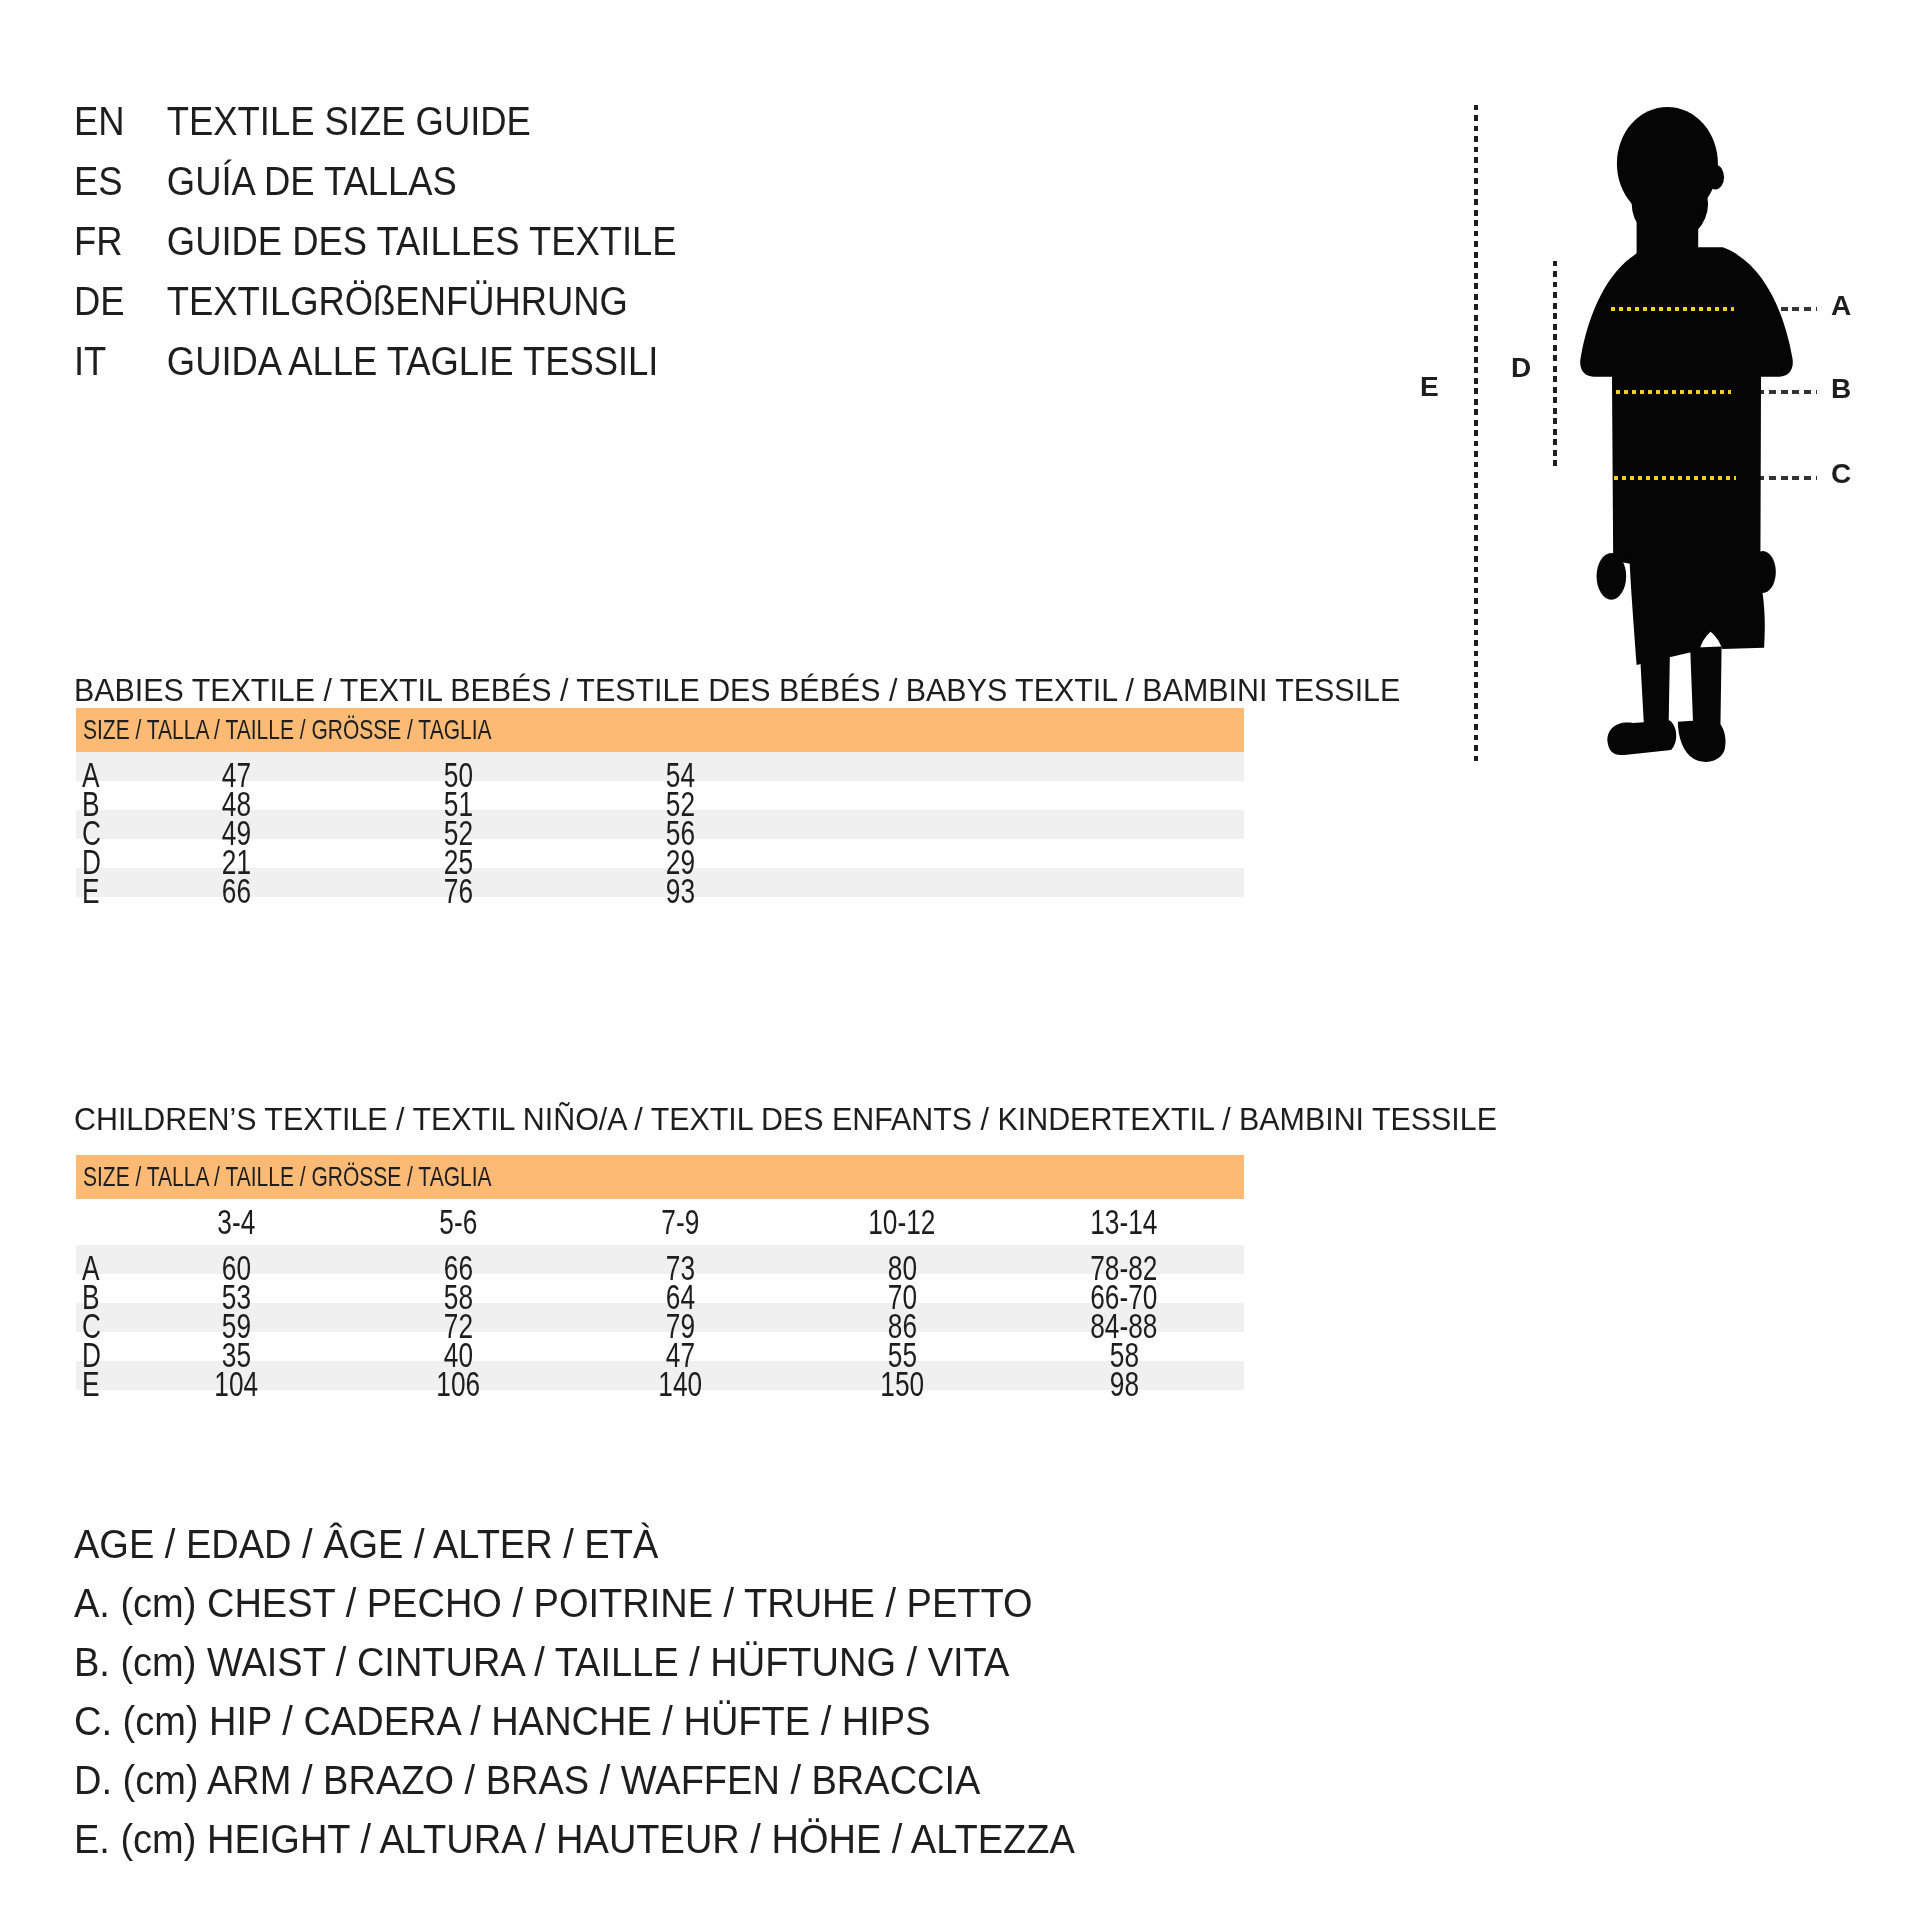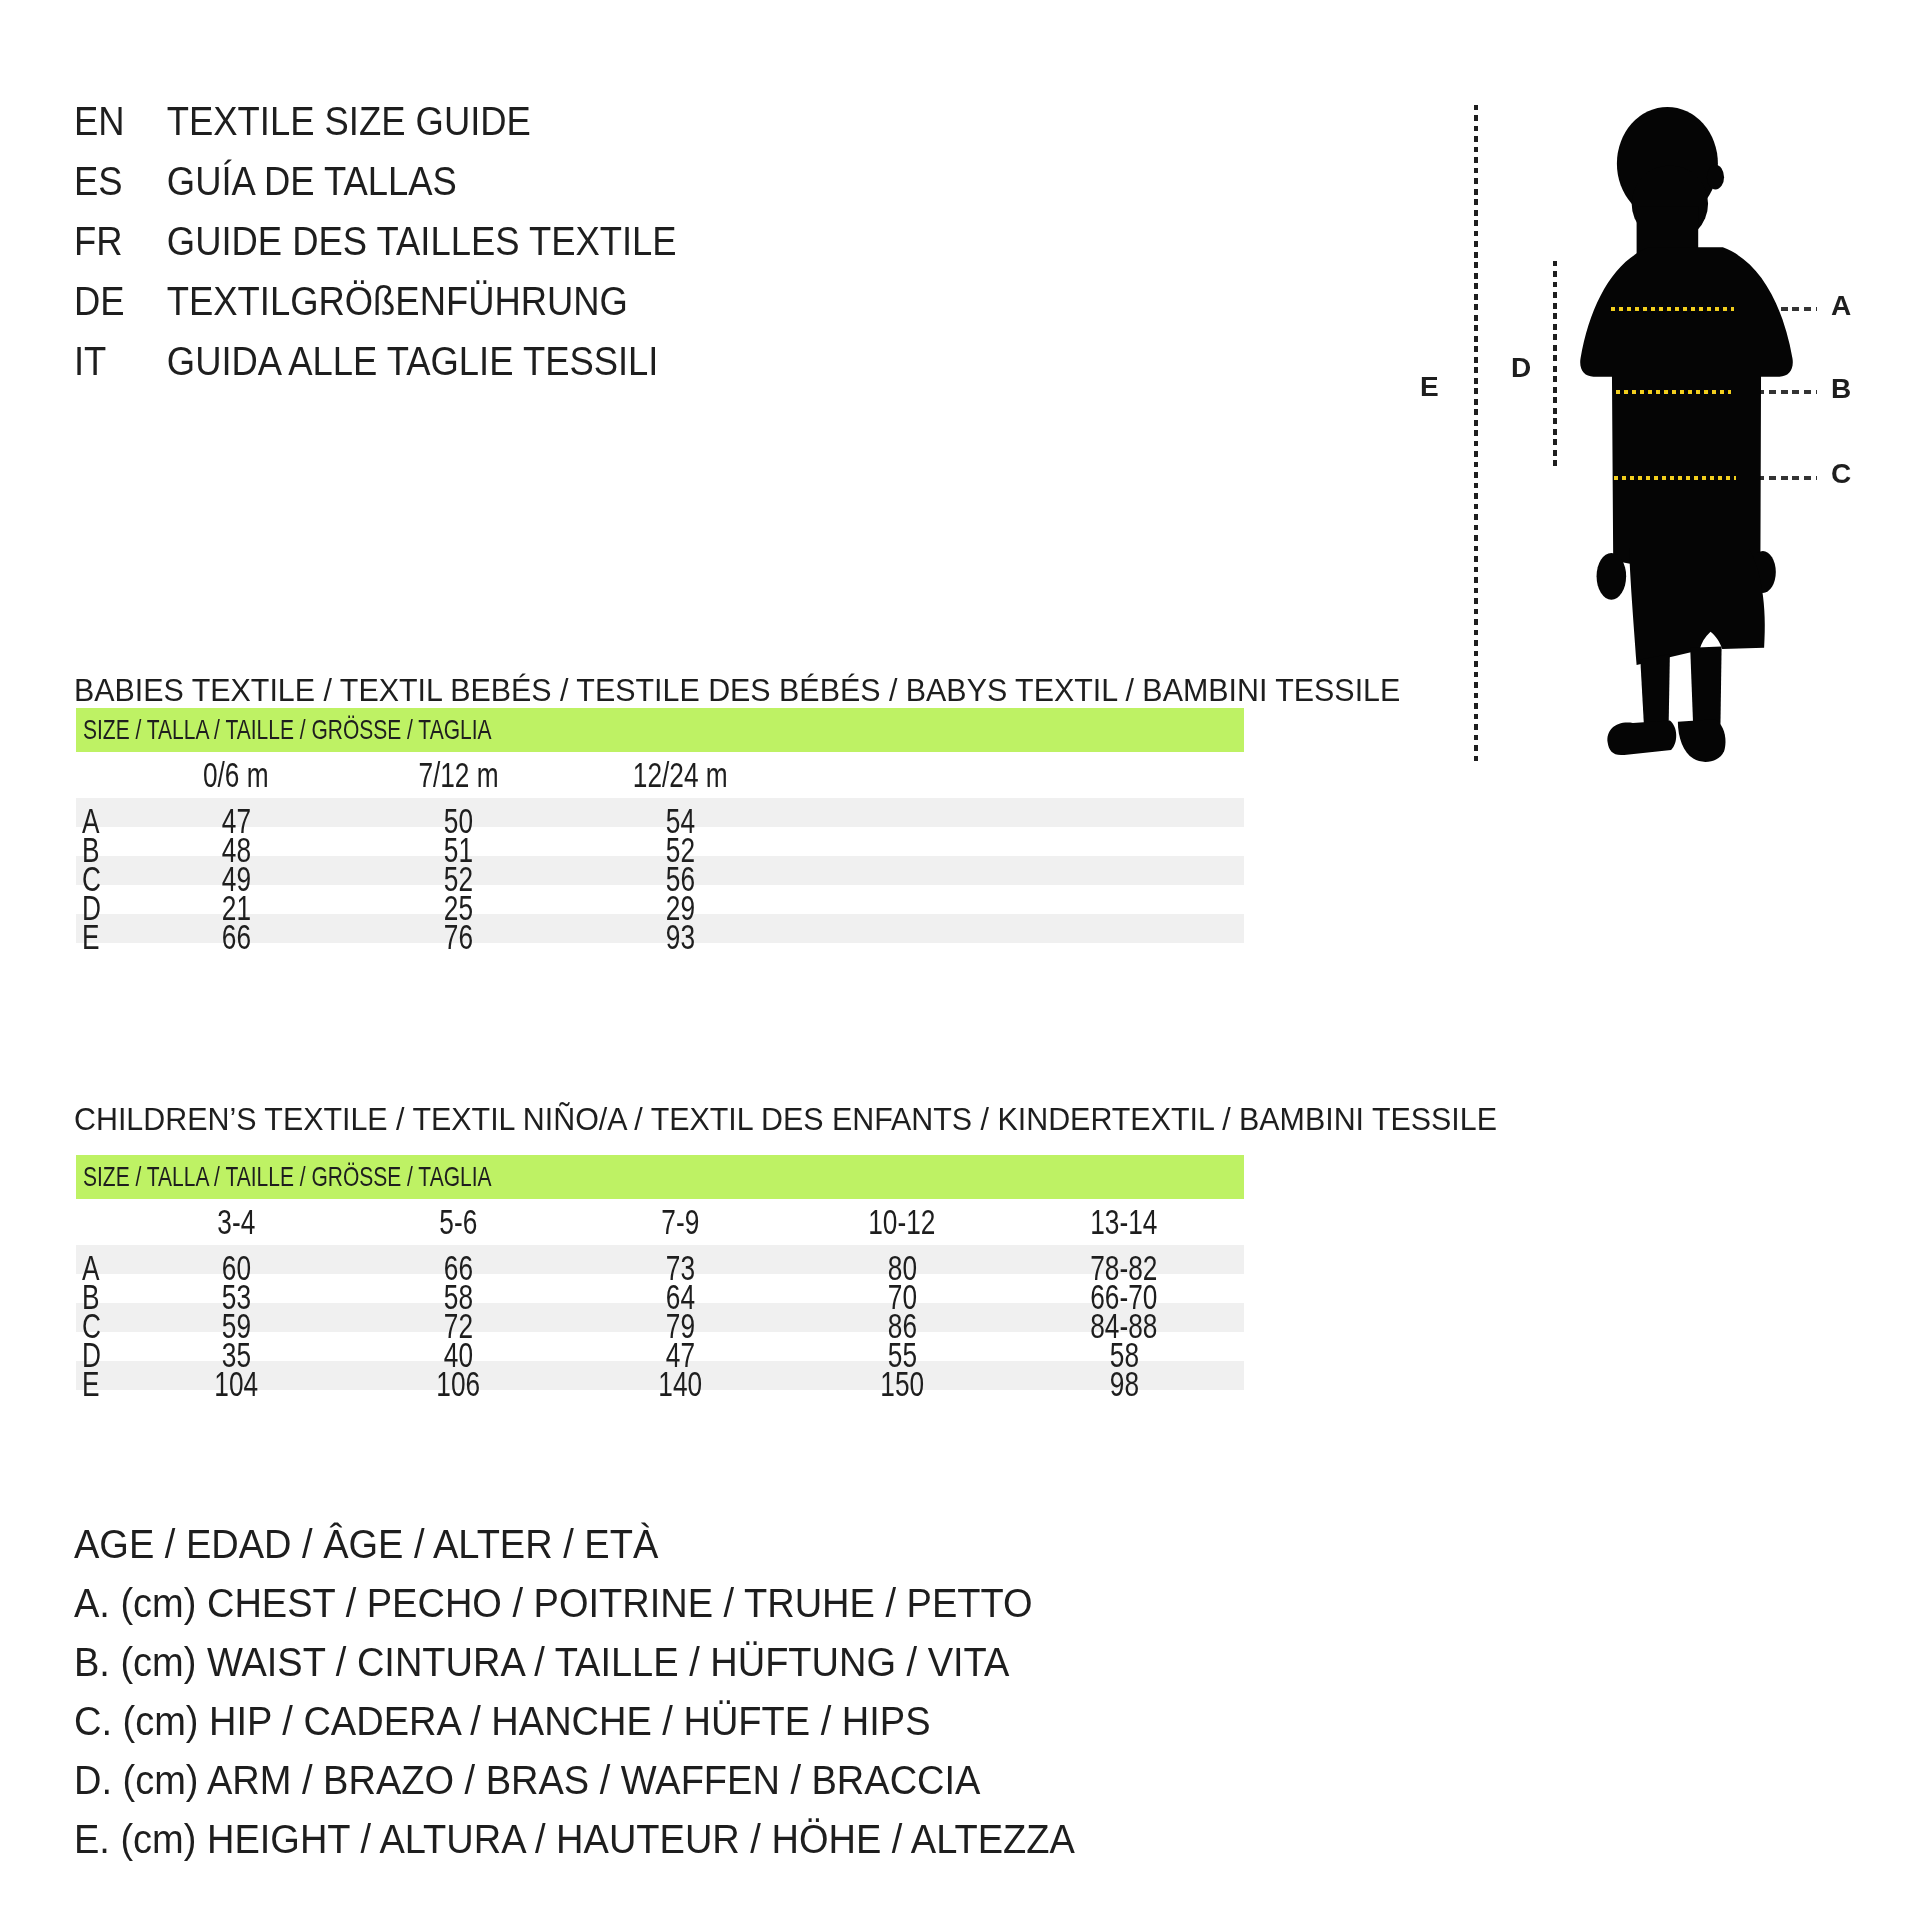--- a/index.html
+++ b/index.html
@@ -15,21 +15,21 @@
   .lang-row { height:60px; line-height:60px; white-space:nowrap; }
   .lang-inner { display:inline-block; transform:scaleX(.91); transform-origin:0 50%; }
   .lang-code { display:inline-block; width:102px; }
 
   
   .sec-title { left:74px; font-size:32px; line-height:38px; white-space:nowrap; }
   .sc { display:inline-block; transform:scaleX(.95); transform-origin:0 50%; white-space:nowrap; }
 
   
   .size-table { left:76px; width:1168px; }
-  .t-bar { height:44px; line-height:44px; background:#bef264; font-size:28px;
+  .t-bar { height:44px; line-height:44px; background:#fdba74; font-size:28px;
            padding-left:7.4px; box-sizing:border-box; white-space:nowrap; }
   .t-cols { height:46px; line-height:46px; font-size:35px; white-space:nowrap; }
   .t-row  { height:29px; line-height:45px; font-size:35px; white-space:nowrap; }
   .t-row.odd { background:#f0f0f0; }
   .cell-label { display:inline-block; width:49px; padding-left:6.2px; box-sizing:border-box; }
   .cell { display:inline-block; width:222px; text-align:center; }
   .tc { display:inline-block; transform:scaleX(.75); transform-origin:50% 50%; white-space:nowrap; }
   .tl { display:inline-block; transform:scaleX(.75); transform-origin:0 50%; white-space:nowrap; }
 
   
@@ -101,23 +101,20 @@
 <div class="abs fig-label" style="left:1831px; top:290px;">A</div>
 <div class="abs fig-label" style="left:1831px; top:373px;">B</div>
 <div class="abs fig-label" style="left:1831px; top:458px;">C</div>
 
 <div class="abs sec-title" style="top:671px;">
   <span class="sc">BABIES TEXTILE / TEXTIL BEBÉS / TESTILE DES BÉBÉS / BABYS TEXTIL / BAMBINI TESSILE</span>
 </div>
 
 <div class="abs size-table" style="top:708px;">
   <div class="t-bar"><span class="tl">SIZE / TALLA / TAILLE / GRÖSSE / TAGLIA</span></div>
-  <div class="t-cols">
-    <span class="cell-label"></span><span class="cell"><span class="tc">0/6 m</span></span><span class="cell"><span class="tc">7/12 m</span></span><span class="cell"><span class="tc">12/24 m</span></span>
-  </div>
   <div class="t-row odd">
     <span class="cell-label"><span class="tl">A</span></span><span class="cell"><span class="tc">47</span></span><span class="cell"><span class="tc">50</span></span><span class="cell"><span class="tc">54</span></span>
   </div>
   <div class="t-row">
     <span class="cell-label"><span class="tl">B</span></span><span class="cell"><span class="tc">48</span></span><span class="cell"><span class="tc">51</span></span><span class="cell"><span class="tc">52</span></span>
   </div>
   <div class="t-row odd">
     <span class="cell-label"><span class="tl">C</span></span><span class="cell"><span class="tc">49</span></span><span class="cell"><span class="tc">52</span></span><span class="cell"><span class="tc">56</span></span>
   </div>
   <div class="t-row">

